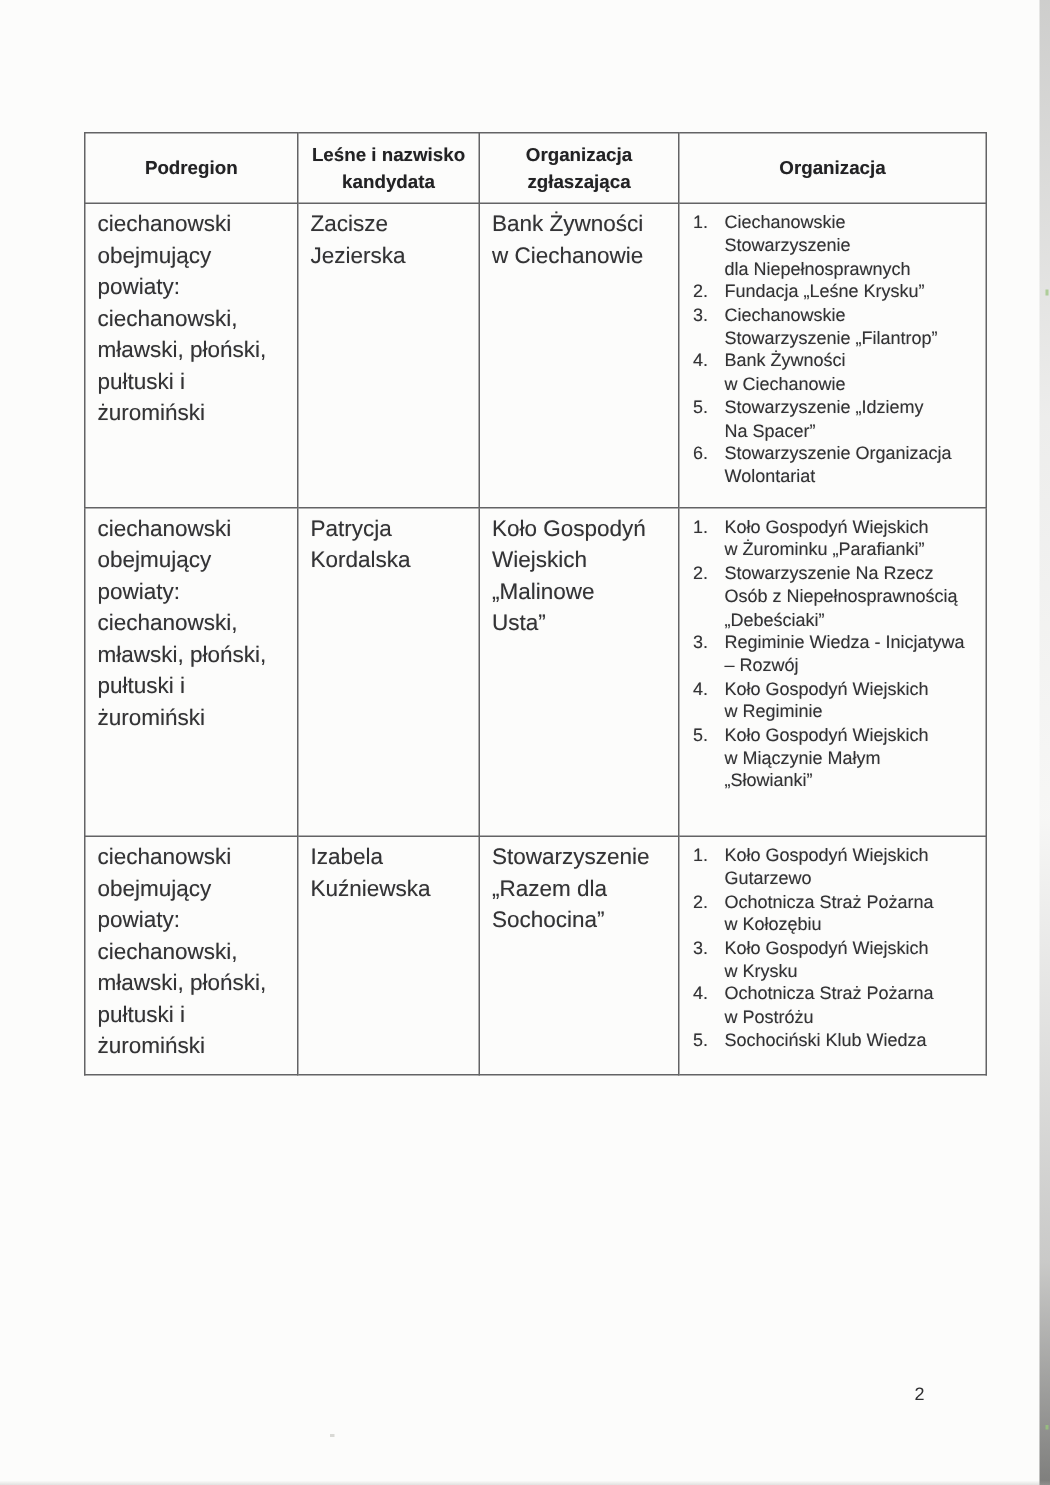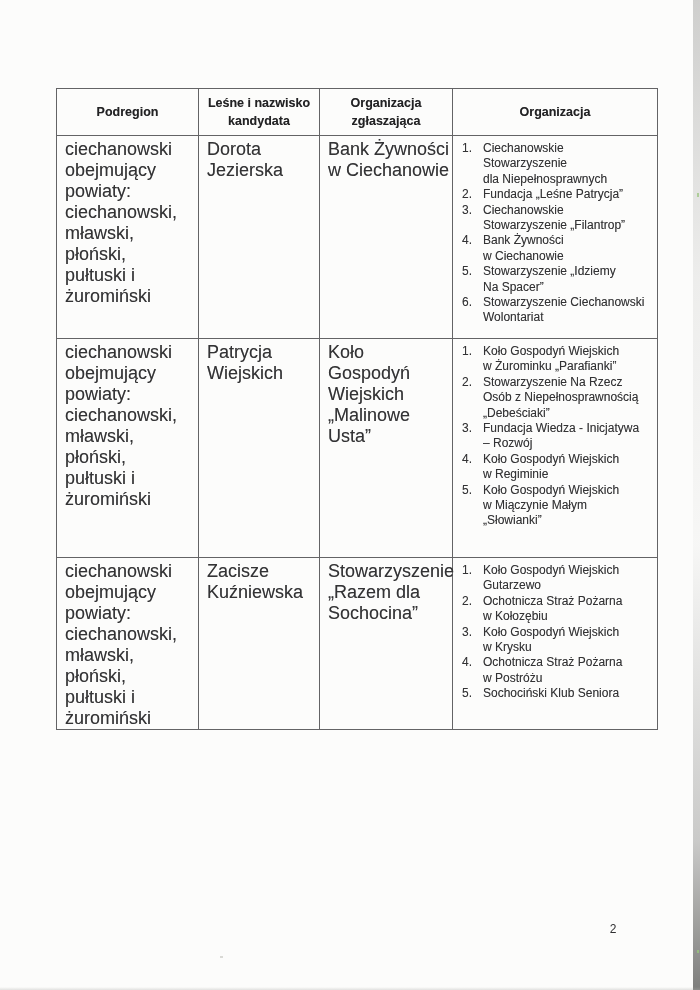--- a/index.html
+++ b/index.html
@@ -44,21 +44,21 @@
     font-weight: bold;
     color: #222224;
     white-space: pre-line;
     padding: 2px 2px;
   }
   .doc-table tr.row-0 { height: 203px; }
   .doc-table tr.row-1 { height: 219px; }
   .doc-table tr.row-2 { height: 159px; }
 
   .doc-table td.cell {
-    font-size: 18px;
+    font-size: 15px;
     line-height: 21px;
     padding: 3px 2px 0 8px;
     white-space: pre-line;
   }
   .doc-table td.col-rekomendacje {
     font-size: 12px;
     line-height: 15.4px;
     padding: 5px 2px 0 9px;
     white-space: normal;
   }
@@ -119,81 +119,81 @@
         <th>Organizacja</th>
       </tr>
     </thead>
     <tbody>
         <tr class="row-0">
           <td class="cell col-podregion">ciechanowski
 obejmujący powiaty:
 ciechanowski,
 mławski, płoński,
 pułtuski i żuromiński</td>
-          <td class="cell col-kandydat">Dorota Jezierska</td>
+          <td class="cell col-kandydat">Zacisze Jezierska</td>
           <td class="cell col-organizacja">Bank Żywności
 w Ciechanowie</td>
           <td class="cell col-rekomendacje">
             <div class="rec-item">
               <span class="rec-num">1.</span>
               <span class="rec-text">Ciechanowskie
 Stowarzyszenie
 dla Niepełnosprawnych</span>
             </div>
             <div class="rec-item">
               <span class="rec-num">2.</span>
-              <span class="rec-text">Fundacja „Leśne Patrycja”</span>
+              <span class="rec-text">Fundacja „Leśne Krysku”</span>
             </div>
             <div class="rec-item">
               <span class="rec-num">3.</span>
               <span class="rec-text">Ciechanowskie
 Stowarzyszenie „Filantrop”</span>
             </div>
             <div class="rec-item">
               <span class="rec-num">4.</span>
               <span class="rec-text">Bank Żywności
 w Ciechanowie</span>
             </div>
             <div class="rec-item">
               <span class="rec-num">5.</span>
               <span class="rec-text">Stowarzyszenie „Idziemy
 Na Spacer”</span>
             </div>
             <div class="rec-item">
               <span class="rec-num">6.</span>
-              <span class="rec-text">Stowarzyszenie Ciechanowski
+              <span class="rec-text">Stowarzyszenie Organizacja
 Wolontariat</span>
             </div>
           </td>
         </tr>
         <tr class="row-1">
           <td class="cell col-podregion">ciechanowski
 obejmujący powiaty:
 ciechanowski,
 mławski, płoński,
 pułtuski i żuromiński</td>
-          <td class="cell col-kandydat">Patrycja Wiejskich</td>
+          <td class="cell col-kandydat">Patrycja Kordalska</td>
           <td class="cell col-organizacja">Koło Gospodyń
 Wiejskich „Malinowe
 Usta”</td>
           <td class="cell col-rekomendacje">
             <div class="rec-item">
               <span class="rec-num">1.</span>
               <span class="rec-text">Koło Gospodyń Wiejskich
 w Żurominku „Parafianki”</span>
             </div>
             <div class="rec-item">
               <span class="rec-num">2.</span>
               <span class="rec-text">Stowarzyszenie Na Rzecz
 Osób z Niepełnosprawnością
 „Debeściaki”</span>
             </div>
             <div class="rec-item">
               <span class="rec-num">3.</span>
-              <span class="rec-text">Fundacja Wiedza - Inicjatywa
+              <span class="rec-text">Regiminie Wiedza - Inicjatywa
 – Rozwój</span>
             </div>
             <div class="rec-item">
               <span class="rec-num">4.</span>
               <span class="rec-text">Koło Gospodyń Wiejskich
 w Regiminie</span>
             </div>
             <div class="rec-item">
               <span class="rec-num">5.</span>
               <span class="rec-text">Koło Gospodyń Wiejskich
@@ -201,21 +201,21 @@
 „Słowianki”</span>
             </div>
           </td>
         </tr>
         <tr class="row-2">
           <td class="cell col-podregion">ciechanowski
 obejmujący powiaty:
 ciechanowski,
 mławski, płoński,
 pułtuski i żuromiński</td>
-          <td class="cell col-kandydat">Zacisze
+          <td class="cell col-kandydat">Izabela
 Kuźniewska</td>
           <td class="cell col-organizacja">Stowarzyszenie
 „Razem dla
 Sochocina”</td>
           <td class="cell col-rekomendacje">
             <div class="rec-item">
               <span class="rec-num">1.</span>
               <span class="rec-text">Koło Gospodyń Wiejskich
 Gutarzewo</span>
             </div>
@@ -229,21 +229,21 @@
               <span class="rec-text">Koło Gospodyń Wiejskich
 w Krysku</span>
             </div>
             <div class="rec-item">
               <span class="rec-num">4.</span>
               <span class="rec-text">Ochotnicza Straż Pożarna
 w Postróżu</span>
             </div>
             <div class="rec-item">
               <span class="rec-num">5.</span>
-              <span class="rec-text">Sochociński Klub Seniora</span>
+              <span class="rec-text">Sochociński Klub Wiedza</span>
             </div>
           </td>
         </tr>
       </tbody>
   </table>
 
   <div class="page-number">2</div>
 
   <div class="scan-band-right"></div>
   <div class="scan-band-bottom"></div>

